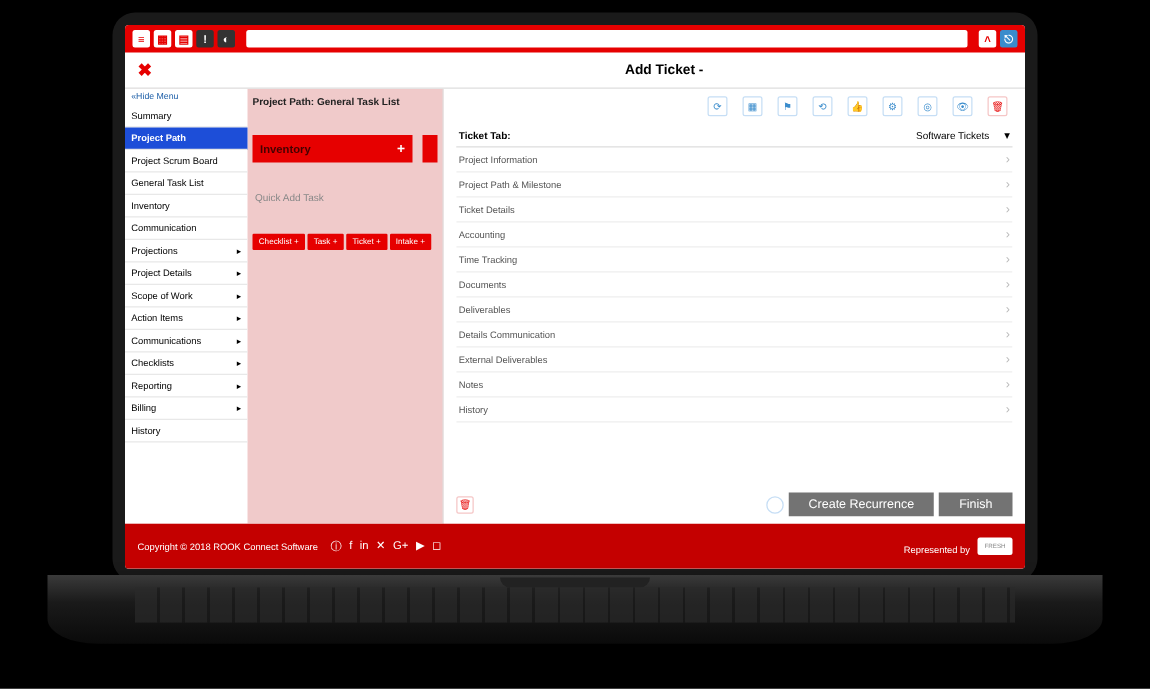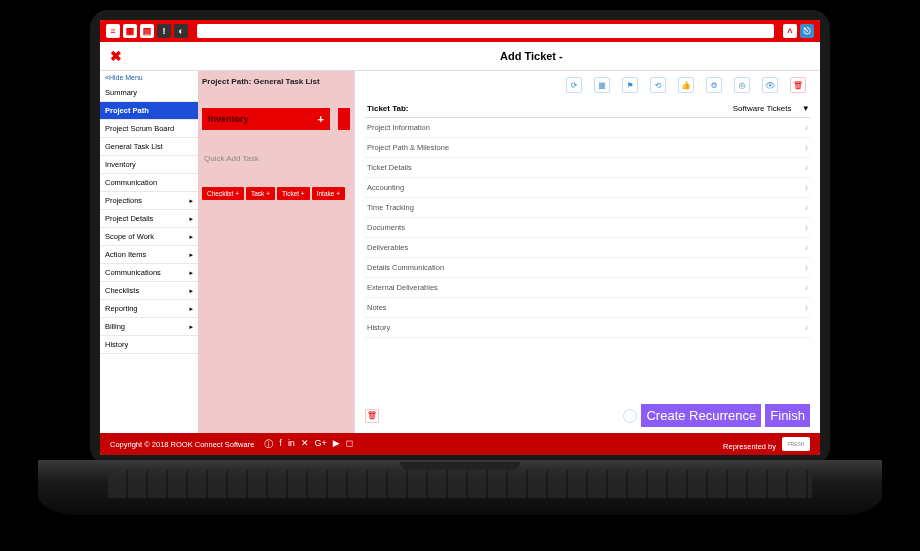--- a/index.html
+++ b/index.html
@@ -37,22 +37,22 @@
 .tab-row .lbl{font-size:8px;font-weight:bold}
 .tab-row .sel{font-size:8px;display:flex;align-items:center;gap:12px}
 .tab-row .caret{font-size:9px}
 .acc{flex:1;overflow:auto}
 .acc-item{display:flex;justify-content:space-between;align-items:center;padding:4px 2px;border-bottom:1px solid #eee;font-size:7.5px;color:#555;cursor:pointer}
 .acc-item .chev{color:#bbb;font-size:10px}
 .action-row{display:flex;justify-content:space-between;align-items:center;padding:6px 0}
 .trash-sm{width:14px;height:14px;border:1px solid #f5c6c6;border-radius:2px;color:#e60000;font-size:8px;display:flex;align-items:center;justify-content:center}
 .btns{display:flex;gap:4px;align-items:center}
 .btns .ring{width:14px;height:14px;border:1px solid #c6def5;border-radius:50%}
-.btns button{background:#8b5cf6;color:#fff;border:none;font-size:13px;padding:4px 5px;cursor:pointer}
-.footer{background:#c40000;height:22px;display:flex;align-items:center;justify-content:space-between;padding:4px 10px;color:#fff;font-size:7.5px}
+.btns button{background:#737373;color:#fff;border:none;font-size:10px;padding:4px 16px;cursor:pointer}
+.footer{background:#c40000;height:36px;display:flex;align-items:center;justify-content:space-between;padding:4px 10px;color:#fff;font-size:7.5px}
 .footer .socials{display:flex;gap:6px;font-size:9px}
 .footer .rep{display:flex;align-items:flex-end;gap:6px}
 .footer .logo{width:28px;height:14px;background:#fff;border-radius:2px;color:#888;font-size:5px;display:flex;align-items:center;justify-content:center}
 .laptop-base{position:absolute;top:460px;left:38px;width:844px;height:55px;background:linear-gradient(#3a3a3a,#1a1a1a 40%,#0a0a0a);border-radius:0 0 40px 40px/0 0 20px 20px;box-shadow:0 8px 15px rgba(0,0,0,0.6)}
 .laptop-base::before{content:"";position:absolute;top:2px;left:50%;transform:translateX(-50%);width:120px;height:8px;background:#222;border-radius:0 0 8px 8px}
 .kb{position:absolute;top:10px;left:70px;right:70px;height:28px;background:repeating-linear-gradient(90deg,#2a2a2a 0,#2a2a2a 18px,#1a1a1a 18px,#1a1a1a 20px),repeating-linear-gradient(0deg,#2a2a2a 0,#2a2a2a 7px,#1a1a1a 7px,#1a1a1a 8px);opacity:0.7}
 </style>
 </head>
 <body>
 

